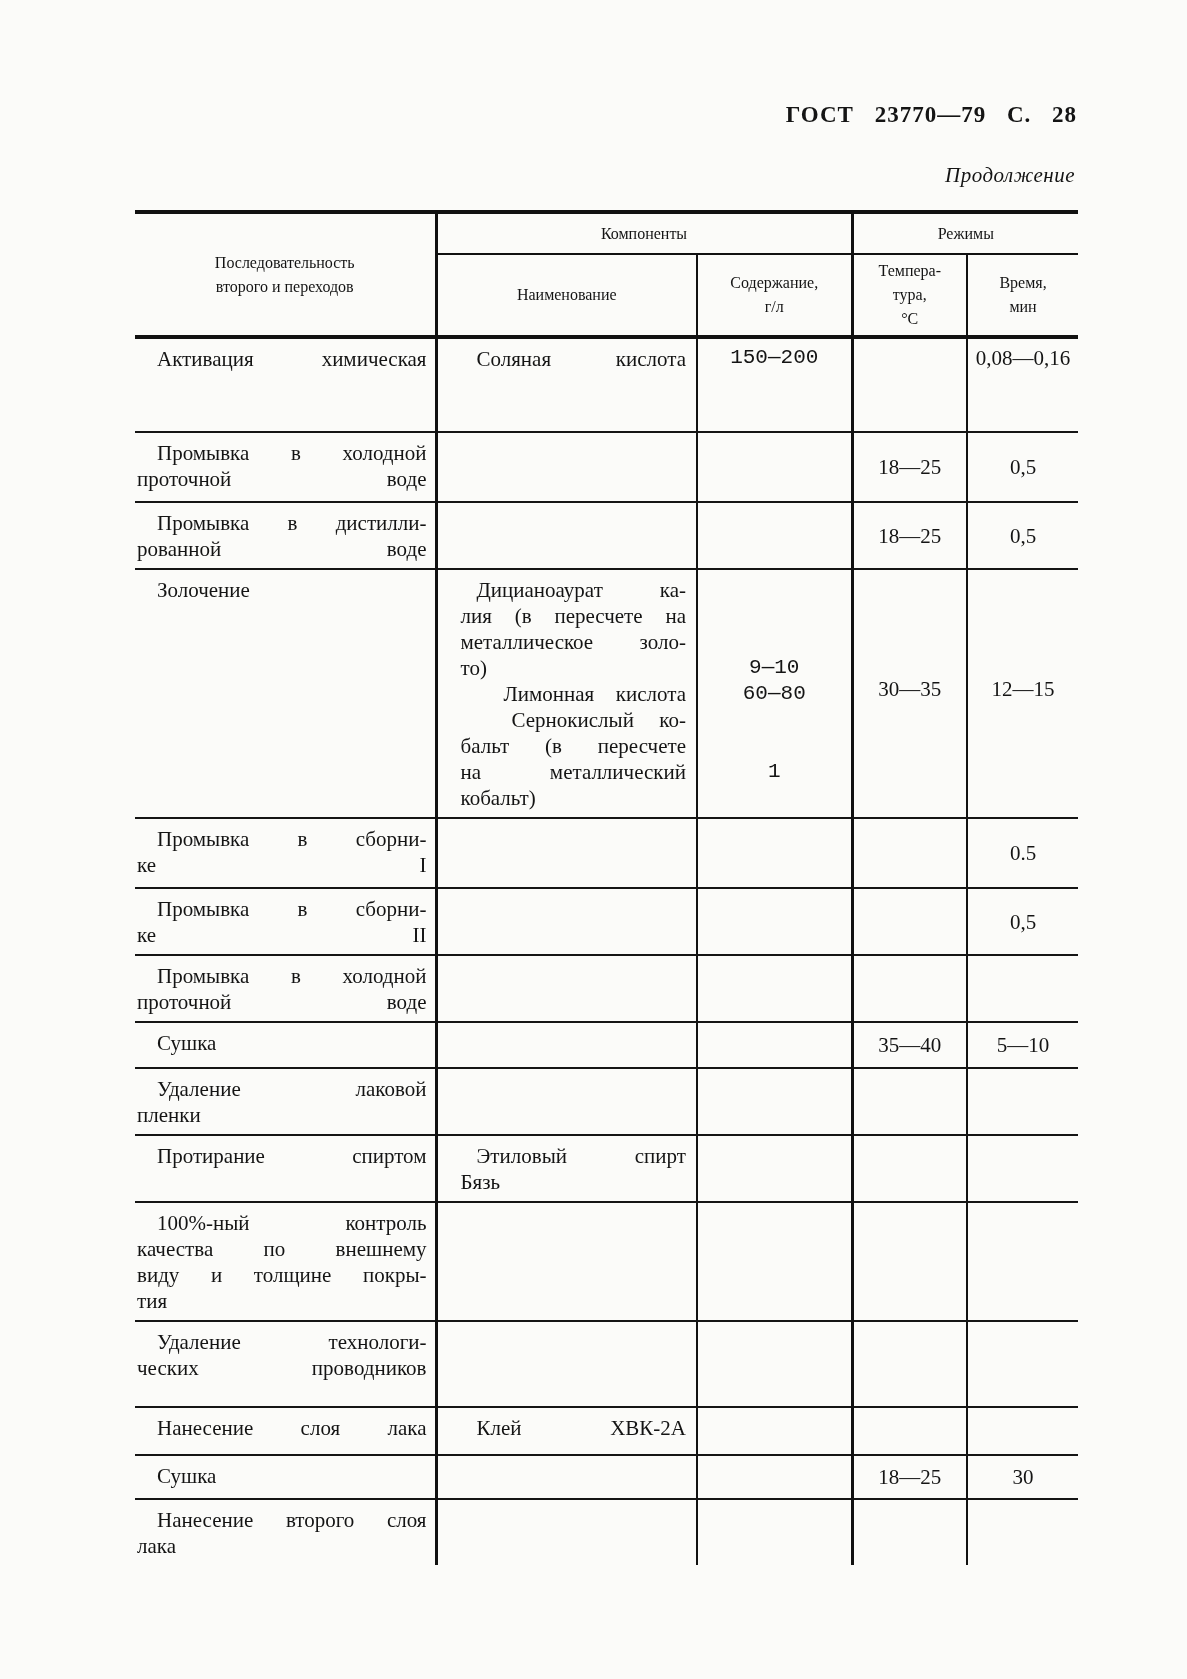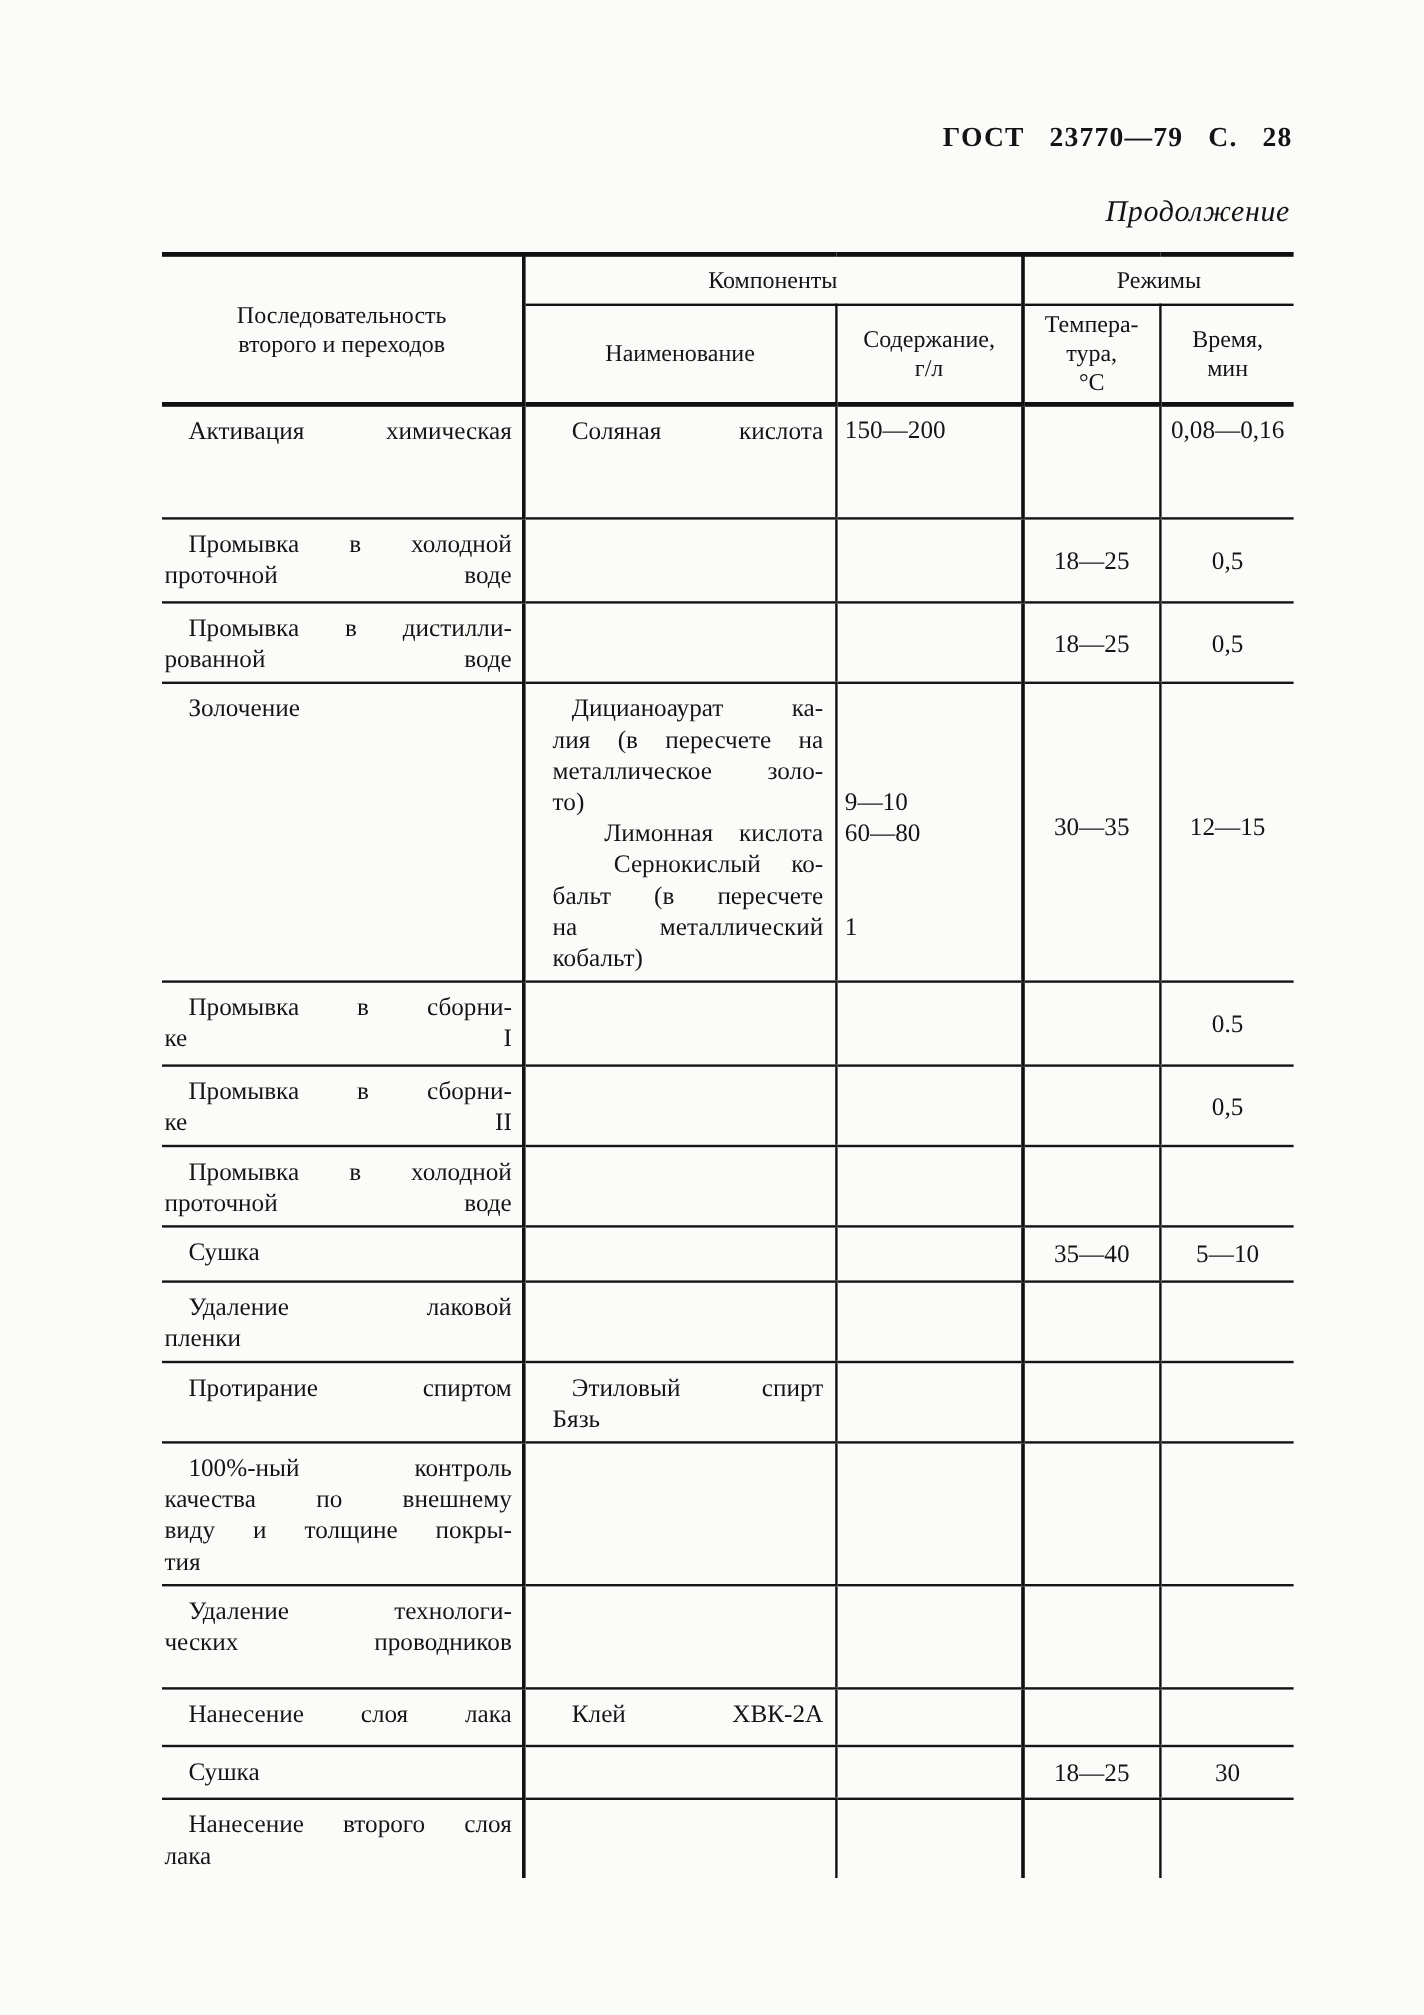--- a/index.html
+++ b/index.html
@@ -12,38 +12,38 @@
   .page { position: relative; width: 1187px; height: 1679px; overflow: hidden; }
 
   .doc-header {
     position: absolute; top: 102px; right: 110px;
     font-size: 23px; font-weight: bold;
     letter-spacing: 1px; word-spacing: 14px;
     white-space: nowrap;
   }
   .continuation {
     position: absolute; top: 163px; right: 112px;
-    font-size: 25px; font-style: italic;
+    font-size: 21px; font-style: italic;
     letter-spacing: 0.5px;
   }
 
   table.gost {
     position: absolute; top: 210px; left: 135px;
     width: 943px;
     border-collapse: collapse; table-layout: fixed;
     border-top: 4px solid #111;
   }
   col.c-op   { width: 301px; }
   col.c-name { width: 261px; }
   col.c-cont { width: 155px; }
   col.c-temp { width: 115px; }
   col.c-time { width: 111px; }
 
   th {
-    font-weight: normal; font-size: 20px; line-height: 24px;
+    font-weight: normal; font-size: 16px; line-height: 24px;
     text-align: center; vertical-align: middle;
     white-space: pre-wrap; padding: 4px 4px;
   }
   thead tr.group-row { height: 42px; }
   thead tr.sub-row   { height: 66px; }
   th.op-head   { border-bottom: 4px solid #111; }
   th.group     { border-left: 3px solid #111; border-bottom: 2px solid #111; }
   th.sub       { border-bottom: 4px solid #111; }
   th.b-left    { border-left: 2px solid #111; }
   th.b-left-thick { border-left: 3px solid #111; margin-top: 35px; }
@@ -59,21 +59,21 @@
     text-align: justify; text-align-last: justify;
     text-indent: 20px; vertical-align: top;
     padding: 7px 8px 6px 2px;
   }
   td.name {
     text-align: justify; text-align-last: justify;
     text-indent: 16px; vertical-align: top;
     border-left: 3px solid #111;
     padding: 7px 10px 6px 23px;
   }
-  td.content { text-align: left; border-left: 2px solid #111; }
+  td.content { text-align: center; border-left: 2px solid #111; font-family: Liberation Mono, monospace; }
   td.temp    { text-align: center; border-left: 3px solid #111; }
   td.time    { text-align: center; border-left: 2px solid #111; }
 
   tbody tr:nth-child(1)  { height: 95px; }
   tbody tr:nth-child(2)  { height: 70px; }
   tbody tr:nth-child(3)  { height: 62px; }
   tbody tr:nth-child(4)  { height: 246px; }
   tbody tr:nth-child(5)  { height: 70px; }
   tbody tr:nth-child(6)  { height: 65px; }
   tbody tr:nth-child(7)  { height: 65px; }

